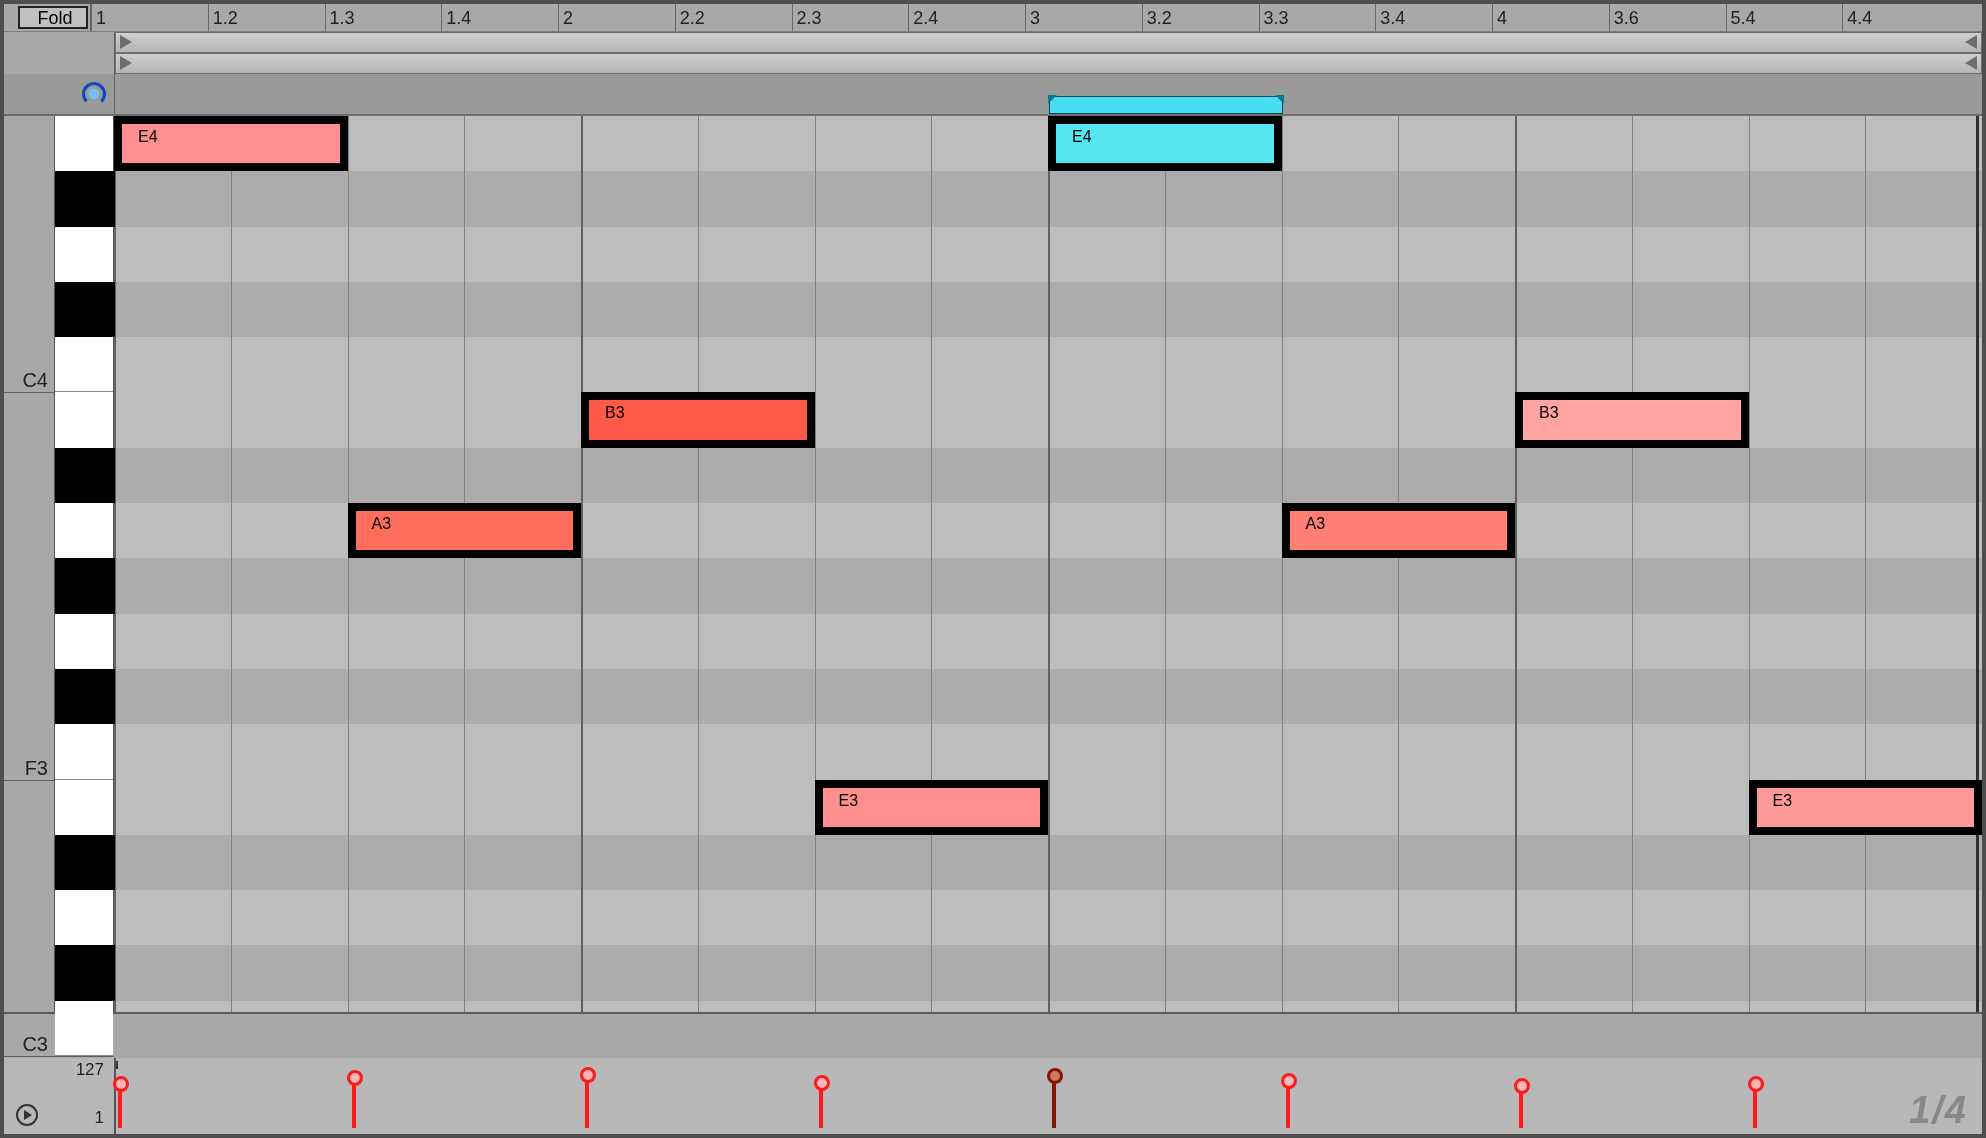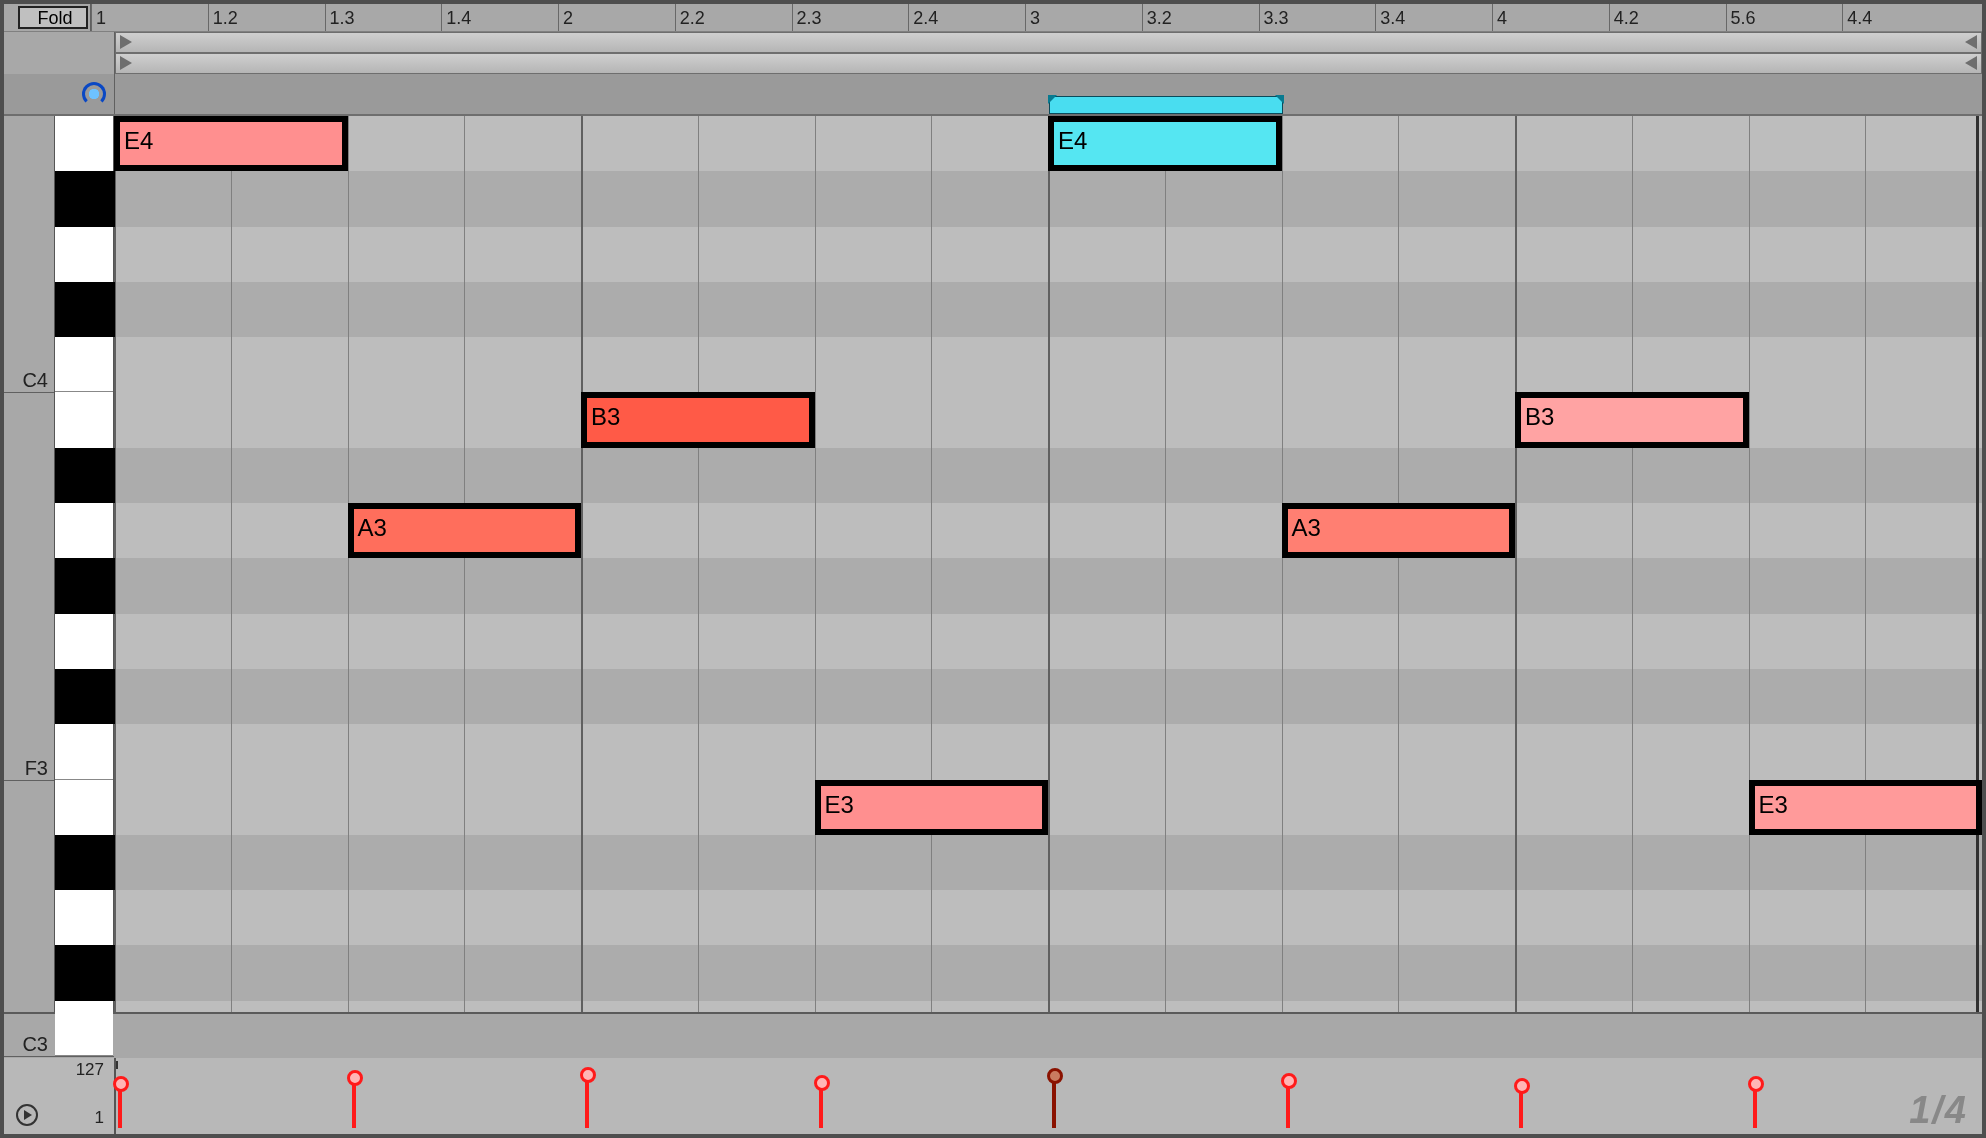--- a/index.html
+++ b/index.html
@@ -202,23 +202,23 @@
   .vline.beat { border-left: 1px solid #808080; }
   .vline.bar  { border-left: 2px solid #606060; }
   .end-marker {
     position: absolute;
     top:0; bottom:0;
     border-left: 3px solid #303030;
   }
 
   .note {
     position: absolute;
-    border: 6px solid #000000;
-    font-size: 24px;
-    padding-left: 4px;
+    border: 8px solid #000000;
+    font-size: 16px;
+    padding-left: 16px;
     line-height: 1.6;
     cursor: pointer;
     overflow: hidden;
     white-space: nowrap;
   }
 
   
   .vel-lane {
     display: flex;
     height: 76px;
@@ -304,22 +304,22 @@
         <div class="ruler-tick" style="left: 350.25px;">1.4</div>
         <div class="ruler-tick" style="left: 467px;">2</div>
         <div class="ruler-tick" style="left: 583.75px;">2.2</div>
         <div class="ruler-tick" style="left: 700.5px;">2.3</div>
         <div class="ruler-tick" style="left: 817.25px;">2.4</div>
         <div class="ruler-tick" style="left: 934px;">3</div>
         <div class="ruler-tick" style="left: 1050.75px;">3.2</div>
         <div class="ruler-tick" style="left: 1167.5px;">3.3</div>
         <div class="ruler-tick" style="left: 1284.25px;">3.4</div>
         <div class="ruler-tick" style="left: 1401px;">4</div>
-        <div class="ruler-tick" style="left: 1517.75px;">4.2</div>
-        <div class="ruler-tick" style="left: 1634.5px;">5.6</div>
+        <div class="ruler-tick" style="left: 1517.75px;">3.6</div>
+        <div class="ruler-tick" style="left: 1634.5px;">5.4</div>
         <div class="ruler-tick" style="left: 1751.25px;">4.4</div>
       </div>
   </div>
 
   <div class="scroll-strip">
     <div class="scroll-left-gap"></div>
     <div class="scroll-bars">
       <div class="scroll-bar"></div>
       <div class="scroll-bar"></div>
     </div>

